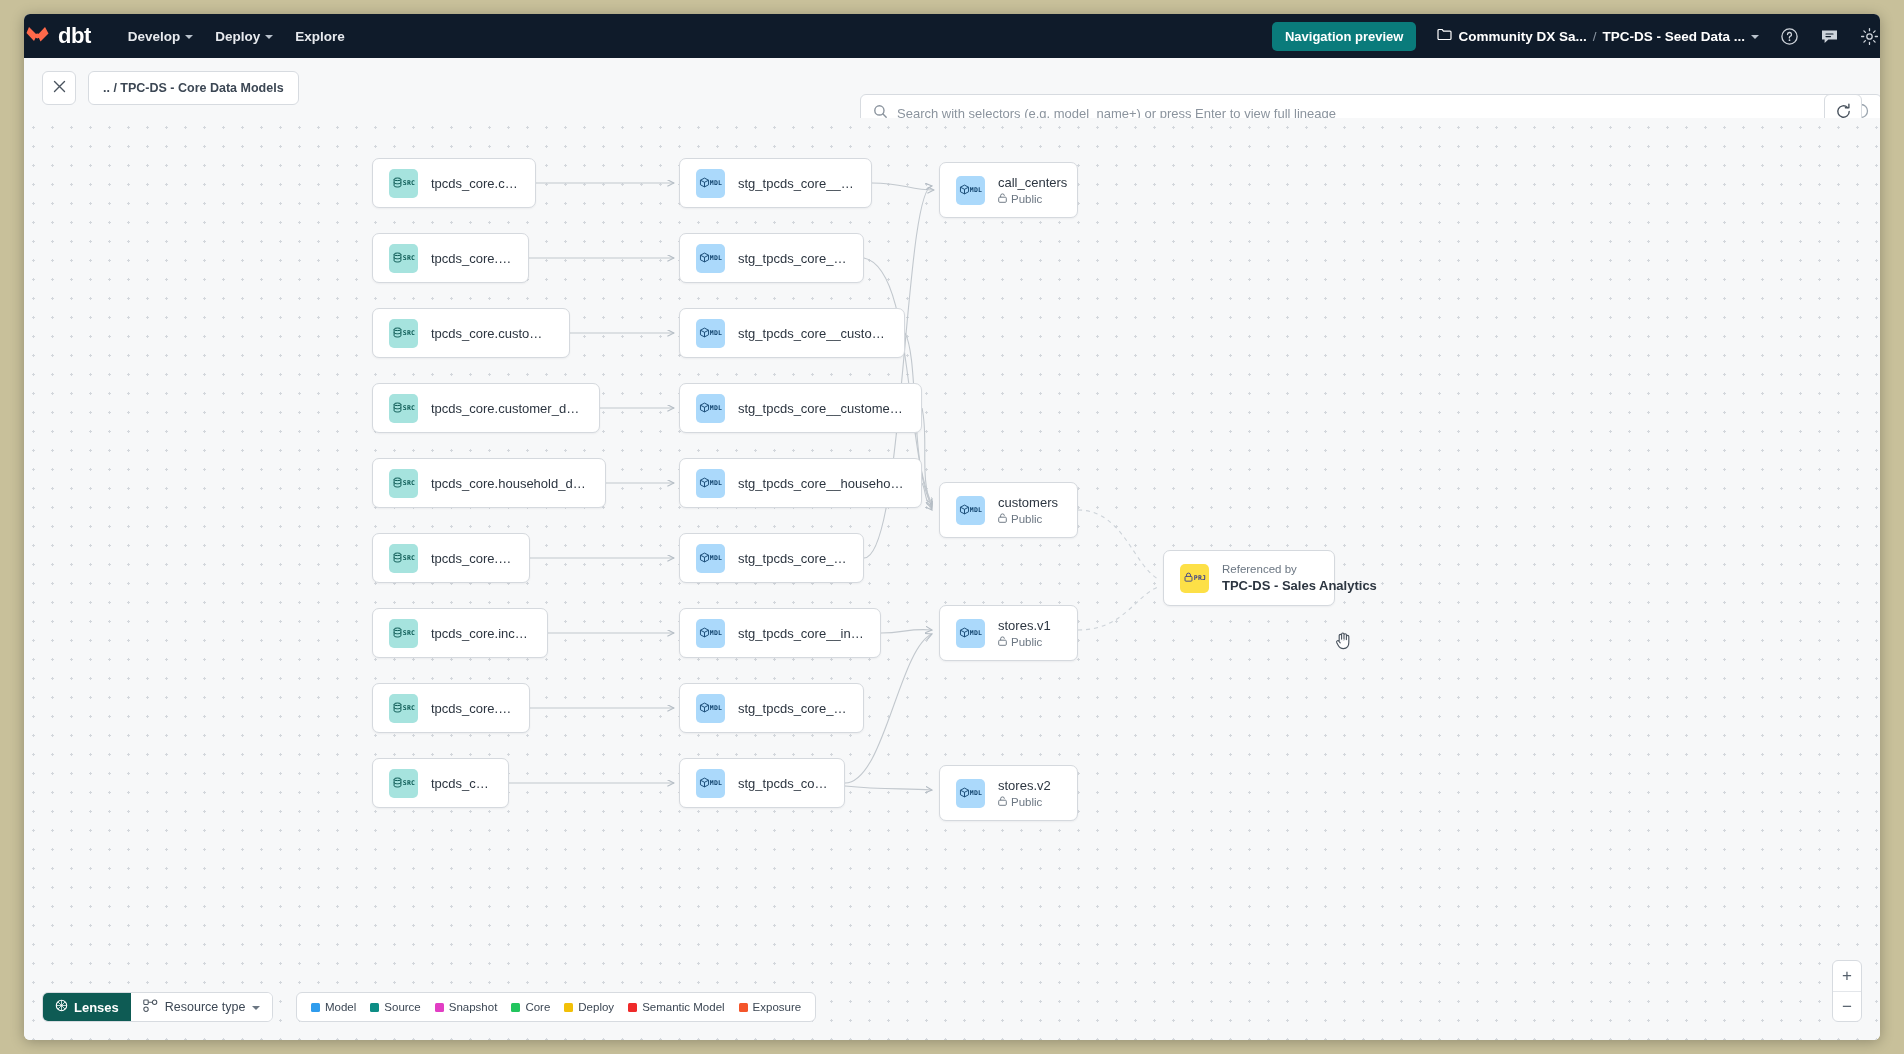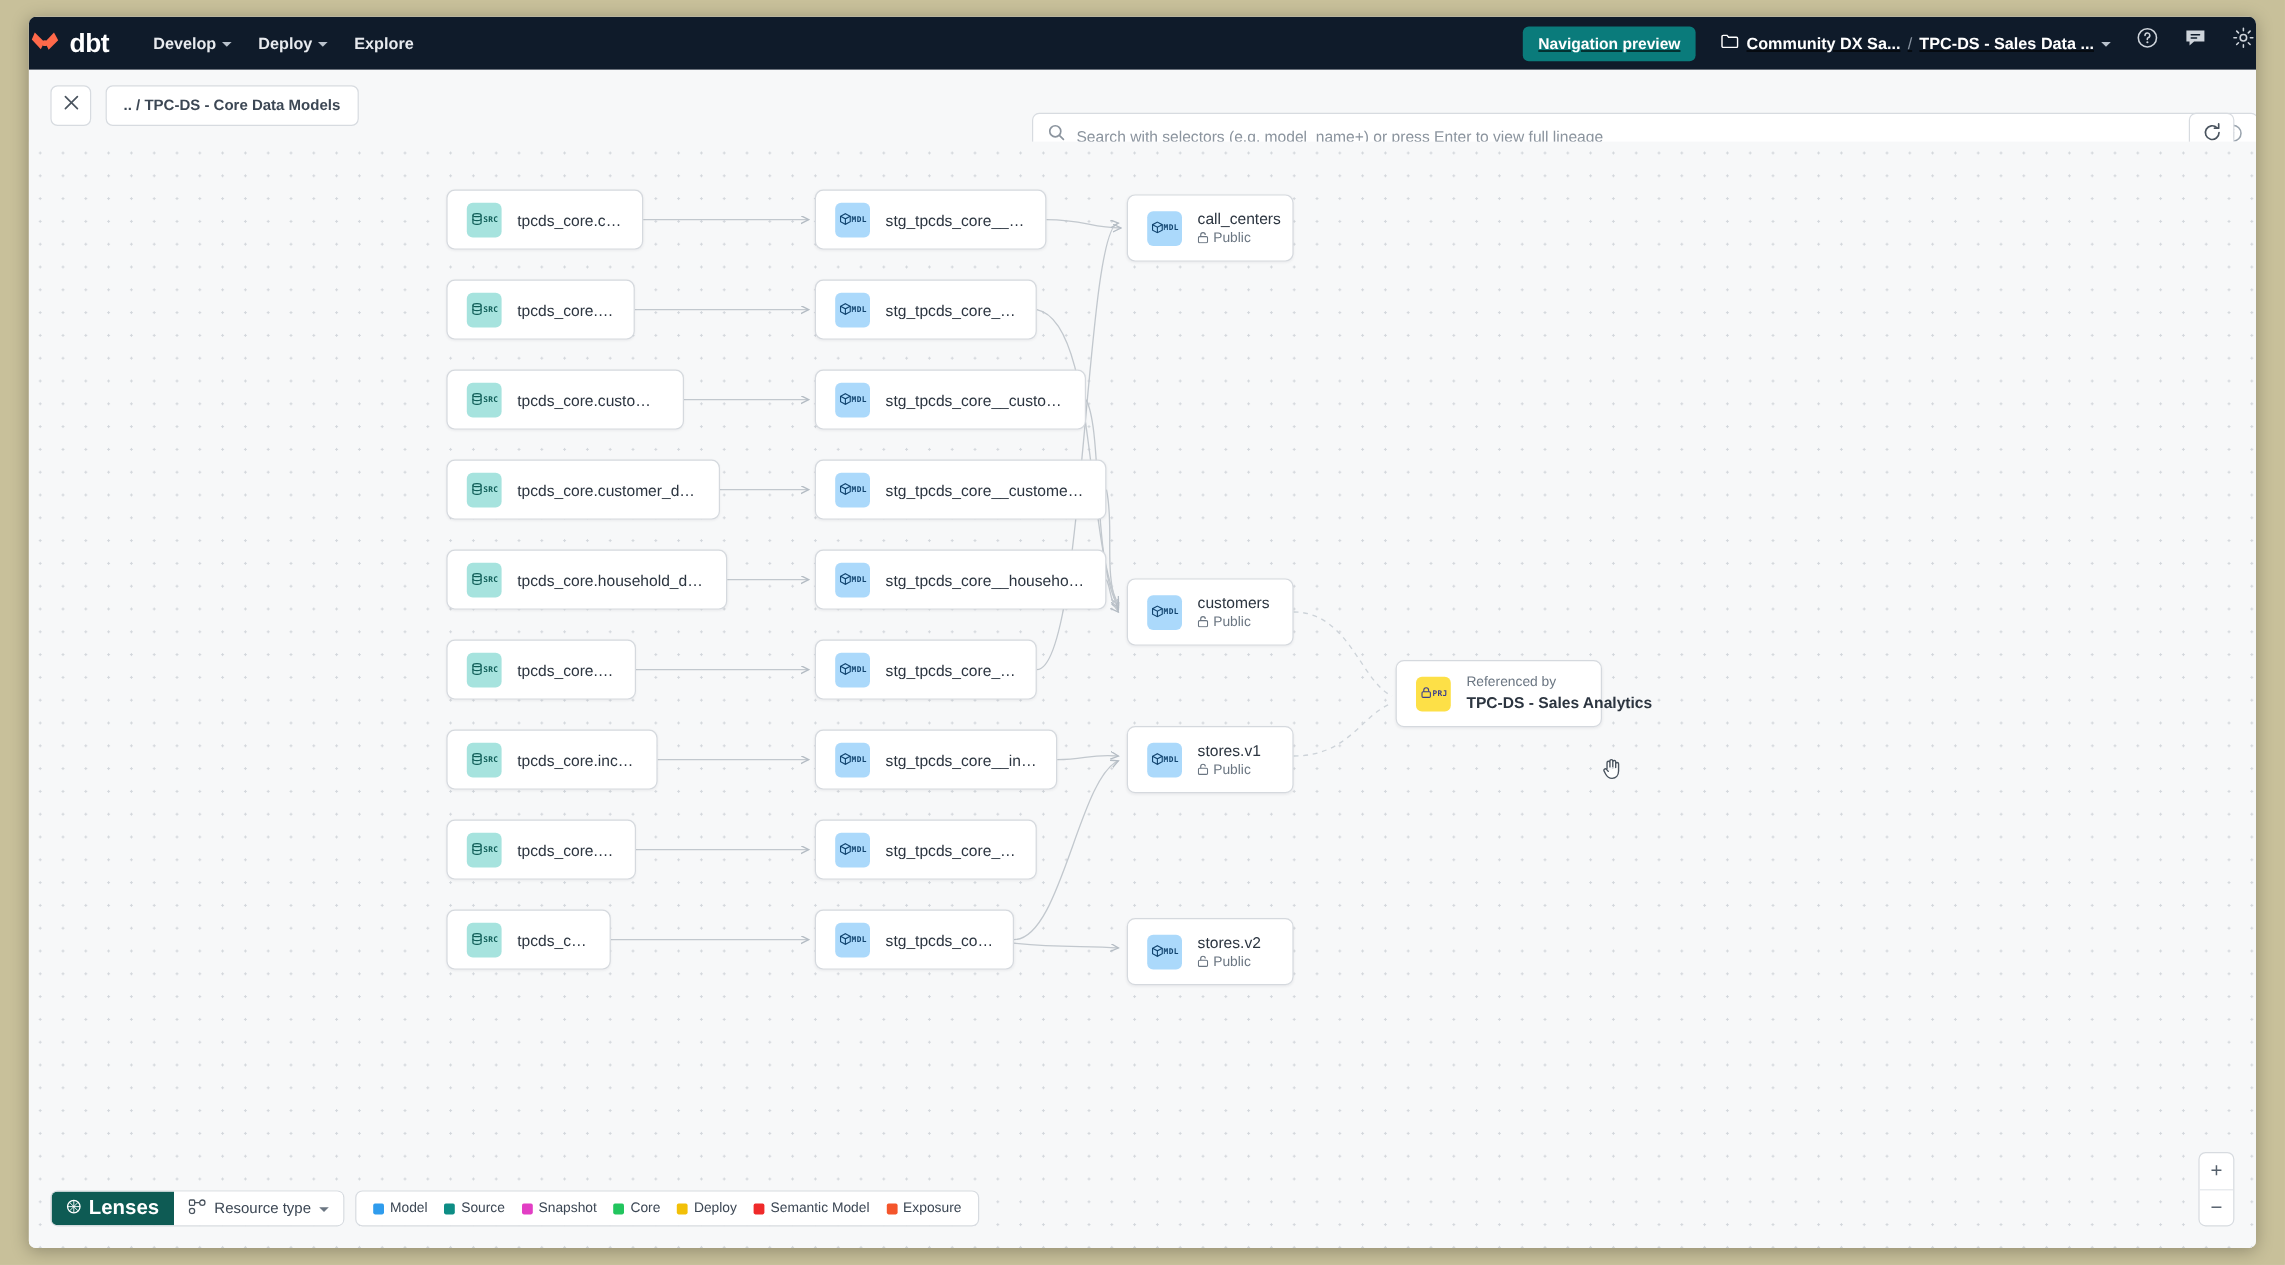--- a/index.html
+++ b/index.html
@@ -26,21 +26,21 @@
   }
   .logo { display:flex; align-items:center; gap:7px; margin-right:26px; }
   .logo-mark { width:26px; height:24px; position:relative; }
   .logo-text { color:#fff; font-size:22px; font-weight:700; letter-spacing:-.5px; }
   .navlink {
     color:#e7eaee; font-size:13.5px; font-weight:600;
     display:flex; align-items:center; gap:5px;
     padding:6px 11px; border-radius:5px; cursor:pointer;
   }
   .caret { width:0;height:0;border-left:4px solid transparent;border-right:4px solid transparent;border-top:4.5px solid #b9c2cc; display:inline-block; margin-top:2px;}
-  .nav-right { margin-left:auto; display:flex; gap:21px;text-decoration:underline; }
+  .nav-right { margin-left:auto; display:flex; align-items:center; gap:21px; }
   .navpreview {
     background:#0a7b7b; color:#fff; font-size:13px; font-weight:600;
     padding:7px 13px; border-radius:5px; cursor:pointer; white-space:nowrap;
   }
   .breadcrumb-top { display:flex; align-items:center; gap:6px; color:#fff; font-size:13.5px; font-weight:700; }
   .bc-sep { color:#8b96a3; font-weight:400; }
   .bc-dim { color:#fff; font-weight:700; }
   .ic { width:19px;height:19px; cursor:pointer; opacity:.92; }
   .ic svg { display:block; }
 
@@ -107,21 +107,21 @@
   .nsub { font-size:11.5px; color:#6b7682; display:flex; align-items:center; gap:4px; white-space:nowrap; }
   .nsub2 { font-size:13px; color:#2c3540; white-space:nowrap; font-weight:700; }
   .nsubtop { font-size:11.5px; color:#6b7682; white-space:nowrap; }
 
   
   .lensesgrp {
     position:absolute; left:18px; bottom:18px; height:30px;
     display:flex; border:1px solid #d7dbe0; border-radius:6px; overflow:hidden; background:#fff;
   }
   .lensbtn {
-    background:#0e5b54; color:#fff; font-size:17px; font-weight:600;
+    background:#0e5b54; color:#fff; font-size:13px; font-weight:600;
     display:flex;align-items:center;gap:6px;padding:0 12px; cursor:pointer;
   }
   .restype {
     background:#fff; color:#3c4754; font-size:12.5px; font-weight:500;
     display:flex;align-items:center;gap:7px;padding:0 12px; cursor:pointer;
   }
   .legend {
     position:absolute; left:272px; bottom:18px; height:30px;
     border:1px solid #d7dbe0; border-radius:6px; background:#fff;
     display:flex;align-items:center;gap:14px;padding:0 14px;
@@ -172,21 +172,21 @@
       <div class="navpreview">Navigation preview</div>
 
       <div class="breadcrumb-top">
         <span>
           <svg width="15" height="13" viewBox="0 0 15 13">
               <path d="M1 2.5a1 1 0 0 1 1-1h3.2l1.3 1.6H13a1 1 0 0 1 1 1v6.4a1 1 0 0 1-1 1H2a1 1 0 0 1-1-1z" fill="none" stroke="#fff" stroke-width="1.2"></path>
             </svg>
         </span>
         <span class="bc-dim">Community DX Sa...</span>
         <span class="bc-sep">/</span>
-        <span class="bc-dim">TPC-DS - Sales Data ...</span>
+        <span class="bc-dim">TPC-DS - Seed Data ...</span>
         <i class="caret"></i>
       </div>
 
       <span class="ic">
         <svg width="19" height="19" viewBox="0 0 19 19">
             <circle cx="9.5" cy="9.5" r="7.6" fill="none" stroke="#dfe4ea" stroke-width="1.3"></circle>
             <path d="M7.5 7.5a2 2 0 1 1 2.6 1.9c-.5.2-.7.6-.7 1.1v.4" fill="none" stroke="#dfe4ea" stroke-width="1.3" stroke-linecap="round"></path>
             <circle cx="9.5" cy="13.2" r=".9" fill="#dfe4ea"></circle>
           </svg>
       </span>

